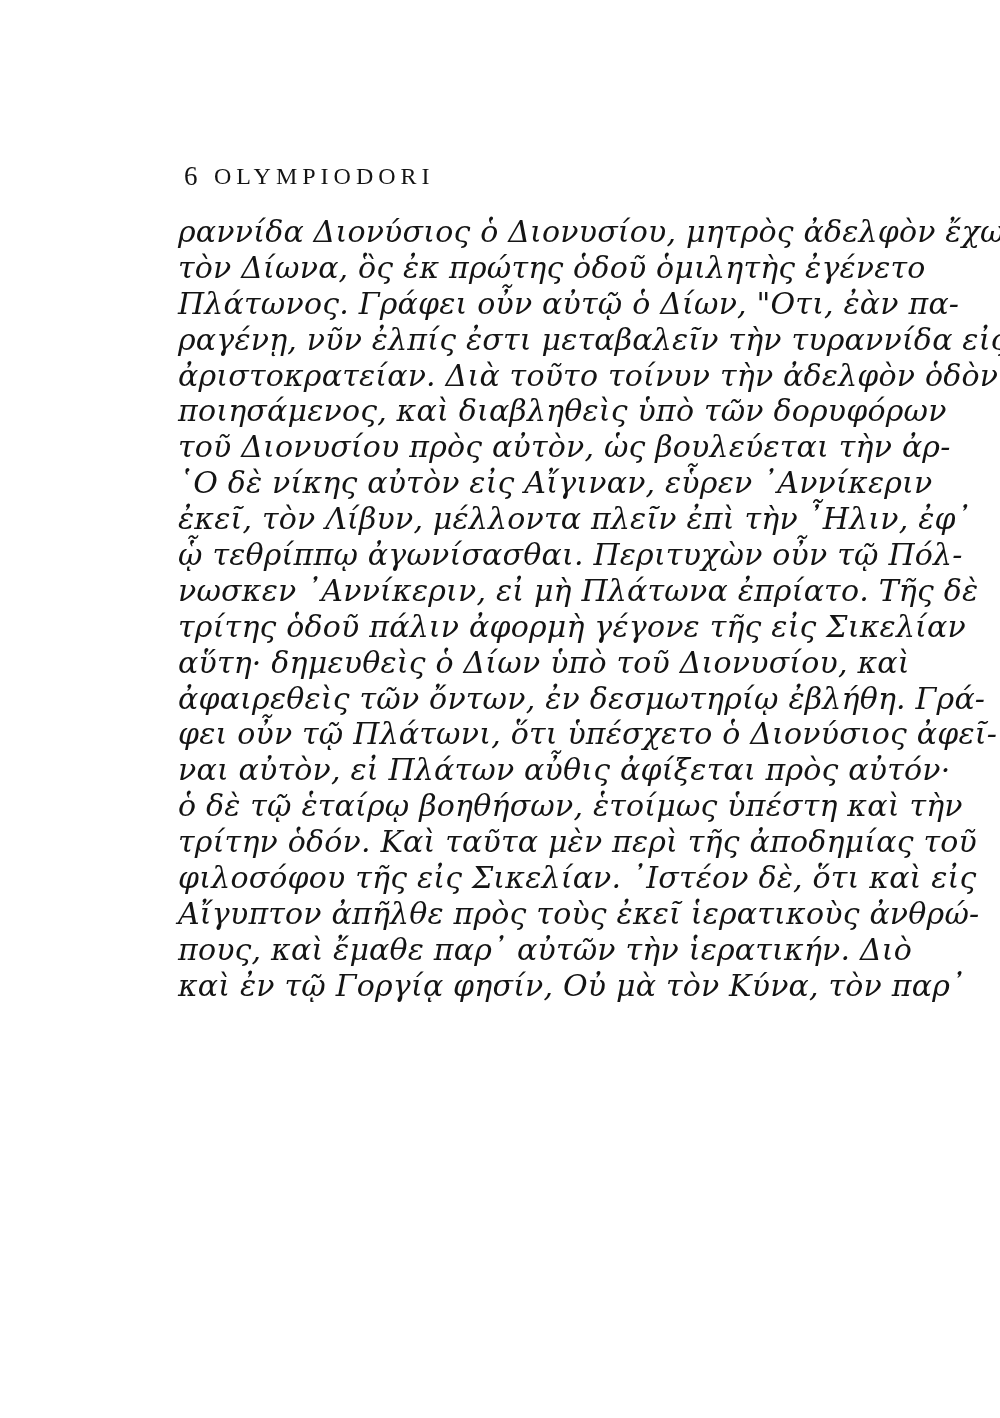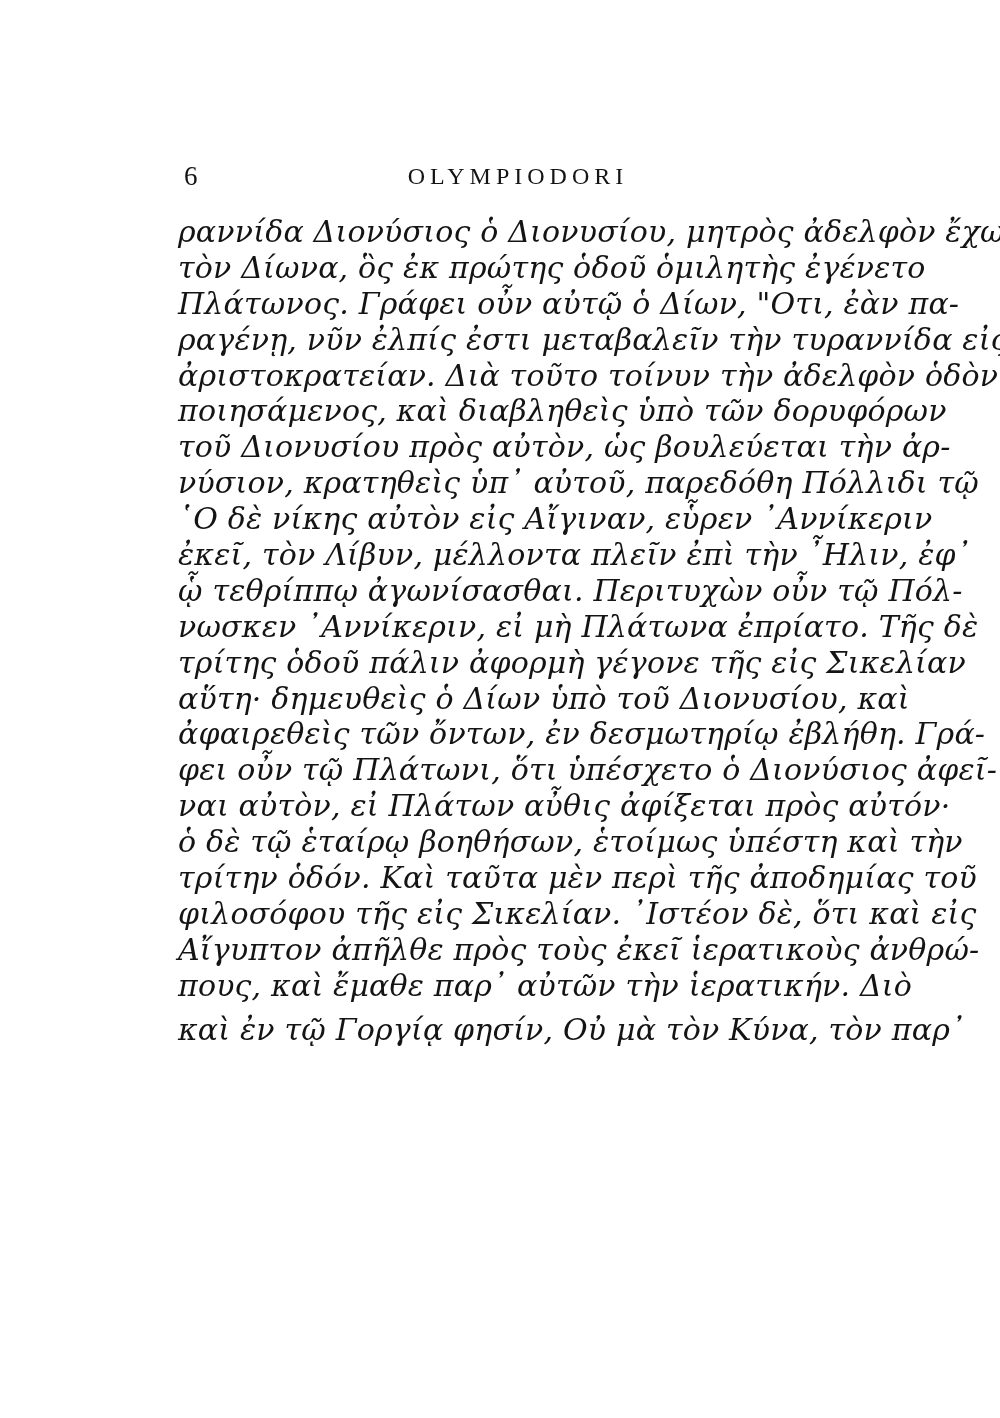--- a/index.html
+++ b/index.html
@@ -34,21 +34,20 @@
       top: 0;
       font-family: "Liberation Serif", serif;
       font-size: 27px;
       line-height: 36px;
     }
     .running-title {
       position: absolute;
       left: 0;
       right: 0;
       top: 0;
-      text-align: center;
       font-family: "Liberation Serif", serif;
       font-size: 24px;
       letter-spacing: 5px;
       line-height: 36px;
       padding-left: 36px;
     }
     .text-block {
       position: absolute;
       top: 214px;
       left: 178px;
@@ -61,42 +60,40 @@
       font-family: "DejaVu Serif", serif;
       font-style: italic;
       font-size: 30px;
       white-space: nowrap;
       text-align: justify;
       text-align-last: justify;
       letter-spacing: 0.2px;
     }
     .line.last {
       text-align-last: justify;
-      margin-top: 8px;
     }
   </style>
 </head>
 <body>
 
 <div class="page">
 
   <div class="running-head">
     <span class="page-number">6</span>
     <span class="running-title">OLYMPIODORI</span>
   </div>
 
   <div class="text-block">
     <span class="line">ραννίδα Διονύσιος ὁ Διονυσίου, μητρὸς ἀδελφὸν ἔχων</span>
     <span class="line">τὸν Δίωνα, ὃς ἐκ πρώτης ὁδοῦ ὁμιλητὴς ἐγένετο</span>
     <span class="line">Πλάτωνος. Γράφει οὖν αὐτῷ ὁ Δίων, "Οτι, ἐὰν πα-</span>
     <span class="line">ραγένῃ, νῦν ἐλπίς ἐστι μεταβαλεῖν τὴν τυραννίδα εἰς</span>
     <span class="line">ἀριστοκρατείαν. Διὰ τοῦτο τοίνυν τὴν ἀδελφὸν ὁδὸν</span>
     <span class="line">ποιησάμενος, καὶ διαβληθεὶς ὑπὸ τῶν δορυφόρων</span>
     <span class="line">τοῦ Διονυσίου πρὸς αὐτὸν, ὡς βουλεύεται τὴν ἀρ-</span>
-    <span class="line">νύσιον, κρατηθεὶς ὑπ᾽ αὐτοῦ, παρεδόθη Πόλλιδι τῷ</span>
     <span class="line">῾Ο δὲ νίκης αὐτὸν εἰς Αἴγιναν, εὗρεν ᾿Αννίκεριν</span>
     <span class="line">ἐκεῖ, τὸν Λίβυν, μέλλοντα πλεῖν ἐπὶ τὴν ῏Ηλιν, ἐφ᾽</span>
     <span class="line">ᾧ τεθρίππῳ ἀγωνίσασθαι. Περιτυχὼν οὖν τῷ Πόλ-</span>
     <span class="line">νωσκεν ᾿Αννίκεριν, εἰ μὴ Πλάτωνα ἐπρίατο. Τῆς δὲ</span>
     <span class="line">τρίτης ὁδοῦ πάλιν ἀφορμὴ γέγονε τῆς εἰς Σικελίαν</span>
     <span class="line">αὕτη· δημευθεὶς ὁ Δίων ὑπὸ τοῦ Διονυσίου, καὶ</span>
     <span class="line">ἀφαιρεθεὶς τῶν ὄντων, ἐν δεσμωτηρίῳ ἐβλήθη. Γρά-</span>
     <span class="line">φει οὖν τῷ Πλάτωνι, ὅτι ὑπέσχετο ὁ Διονύσιος ἀφεῖ-</span>
     <span class="line">ναι αὐτὸν, εἰ Πλάτων αὖθις ἀφίξεται πρὸς αὐτόν·</span>
     <span class="line">ὁ δὲ τῷ ἑταίρῳ βοηθήσων, ἑτοίμως ὑπέστη καὶ τὴν</span>

